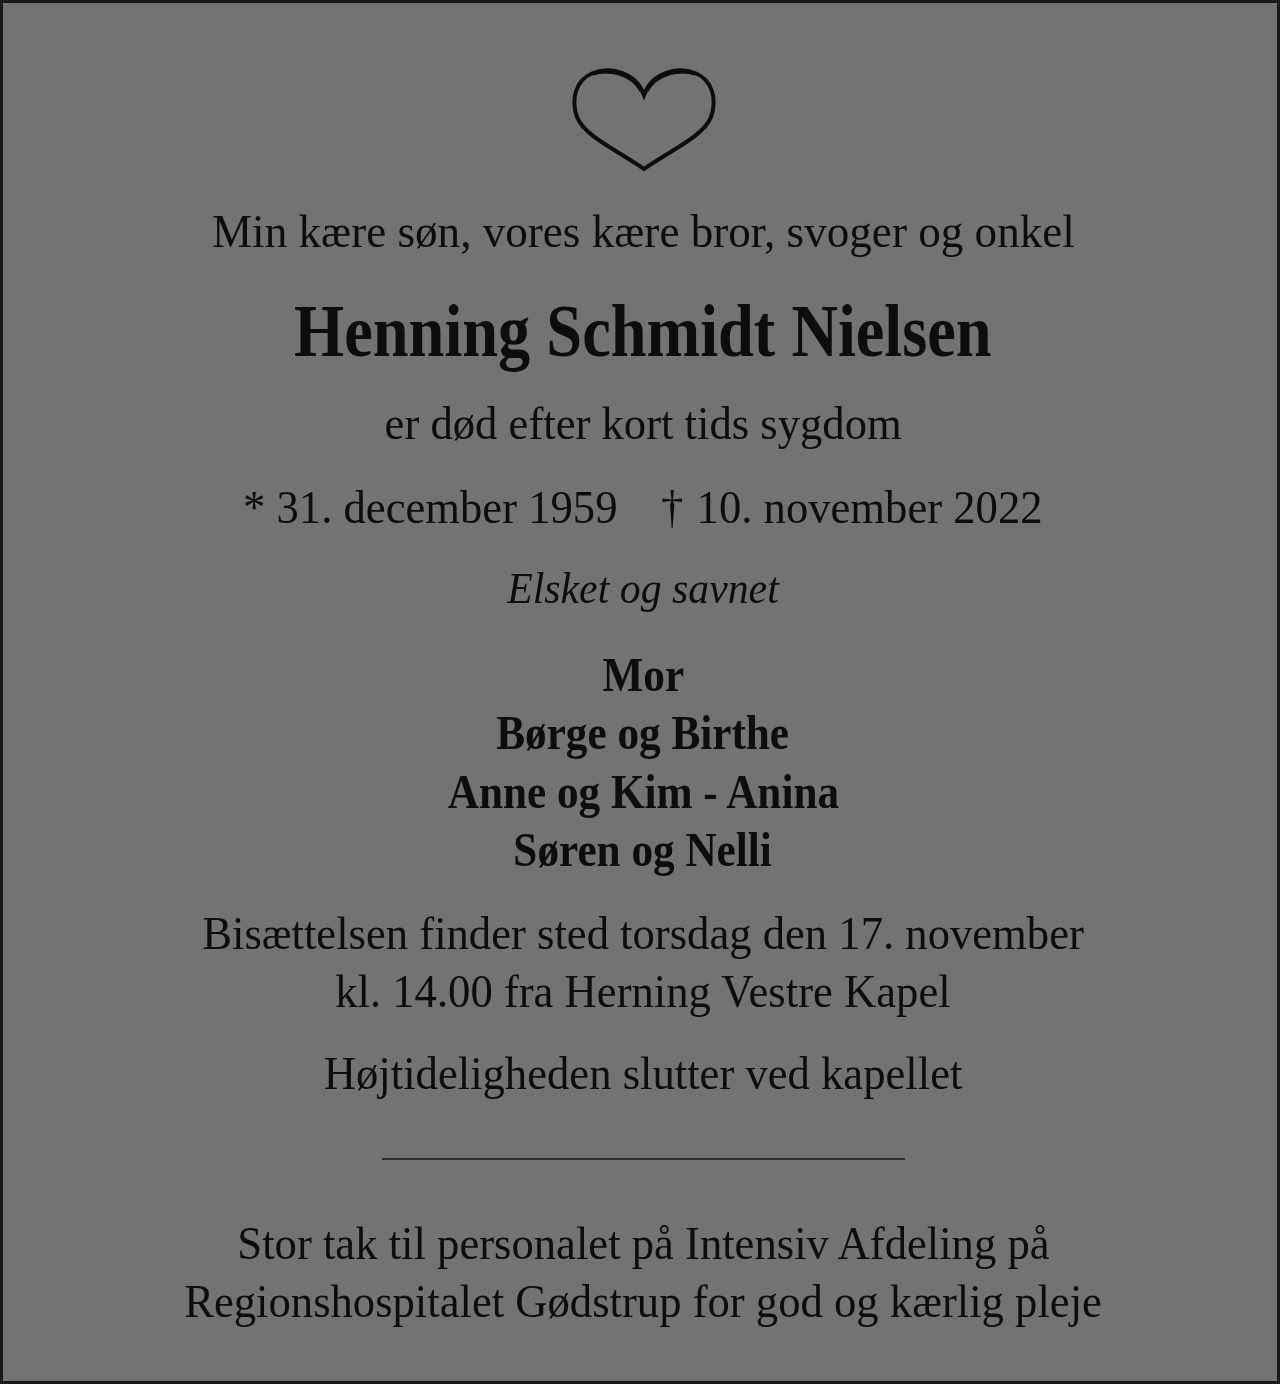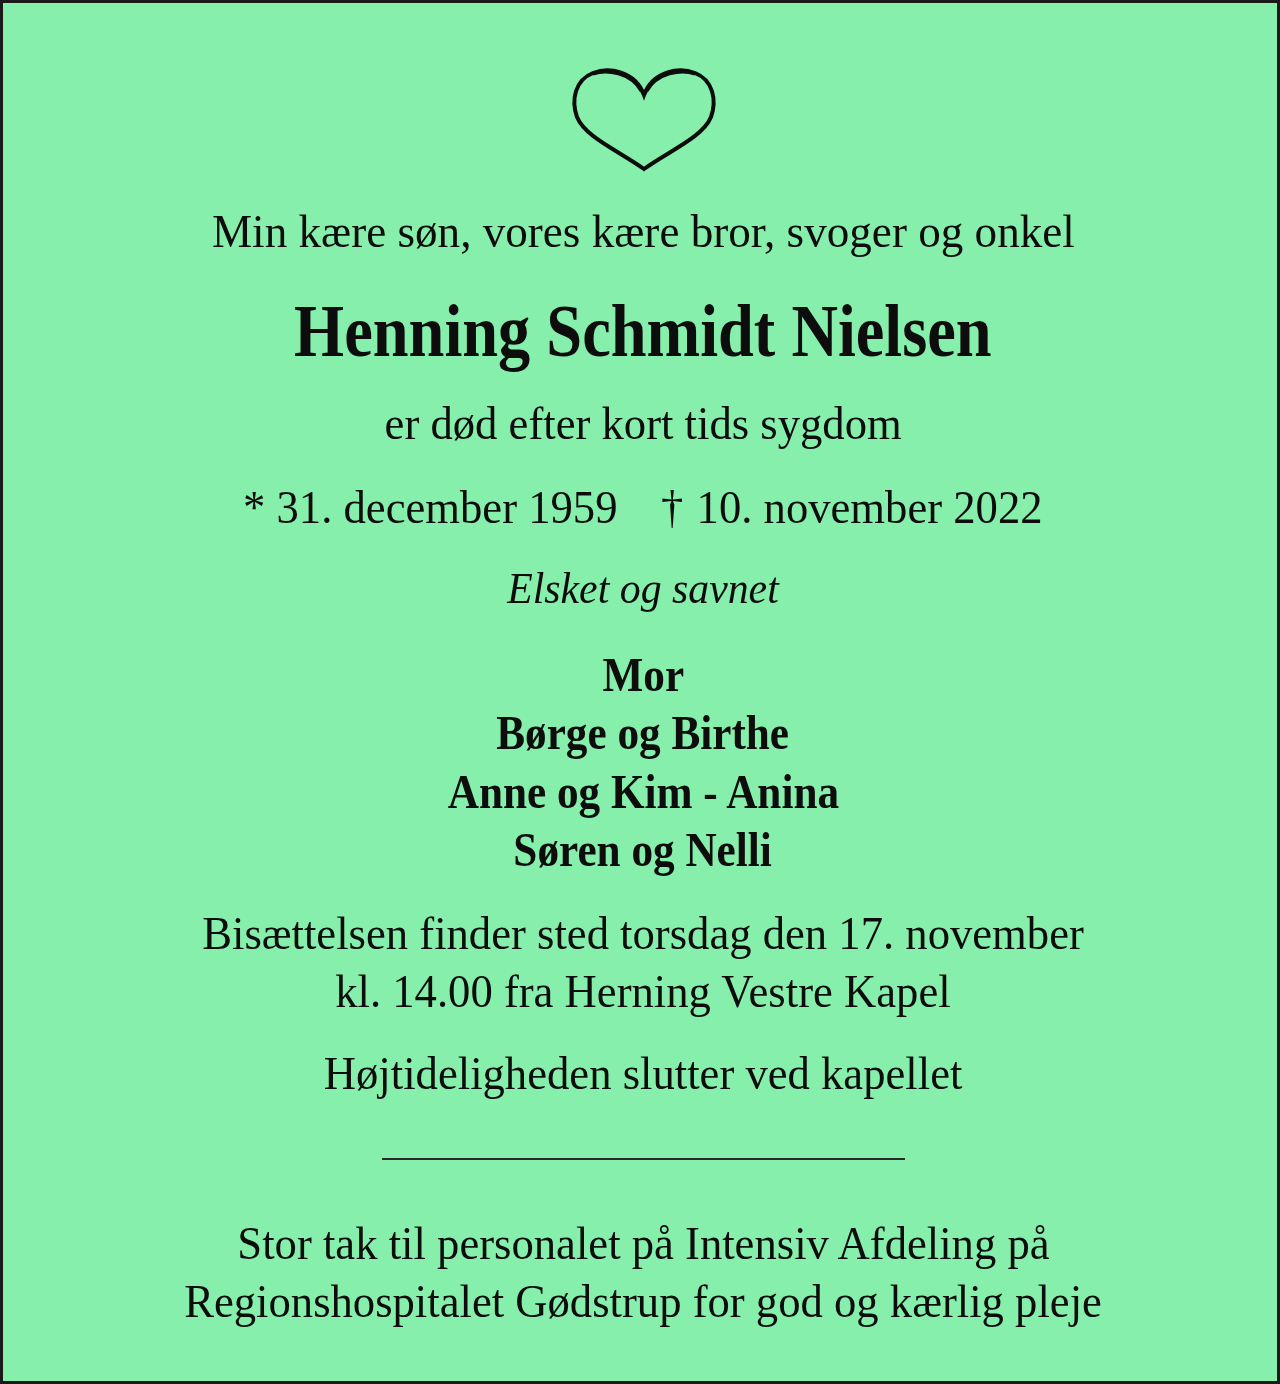--- a/index.html
+++ b/index.html
@@ -2,21 +2,21 @@
 <html><head>
 <meta charset="utf-8">
 <style>
   html, body { margin: 0; padding: 0; background: #ffffff; }
   body { width: 1280px; height: 1384px; position: relative; overflow: hidden; }
   .card {
     position: absolute; left: 0; top: 0;
     width: 1280px; height: 1384px;
     box-sizing: border-box;
     border: 3px solid #1a1a1a;
-    background: #86efac;
+    background: #737373;
   }
   .line {
     position: absolute; left: 0; width: 1280px;
     text-align: center;
     font-family: "Liberation Serif", "DejaVu Serif", serif;
     color: #0d0d0d;
     white-space: nowrap;
     line-height: 1;
   }
   .fit { display: inline-block; transform-origin: center center; }

